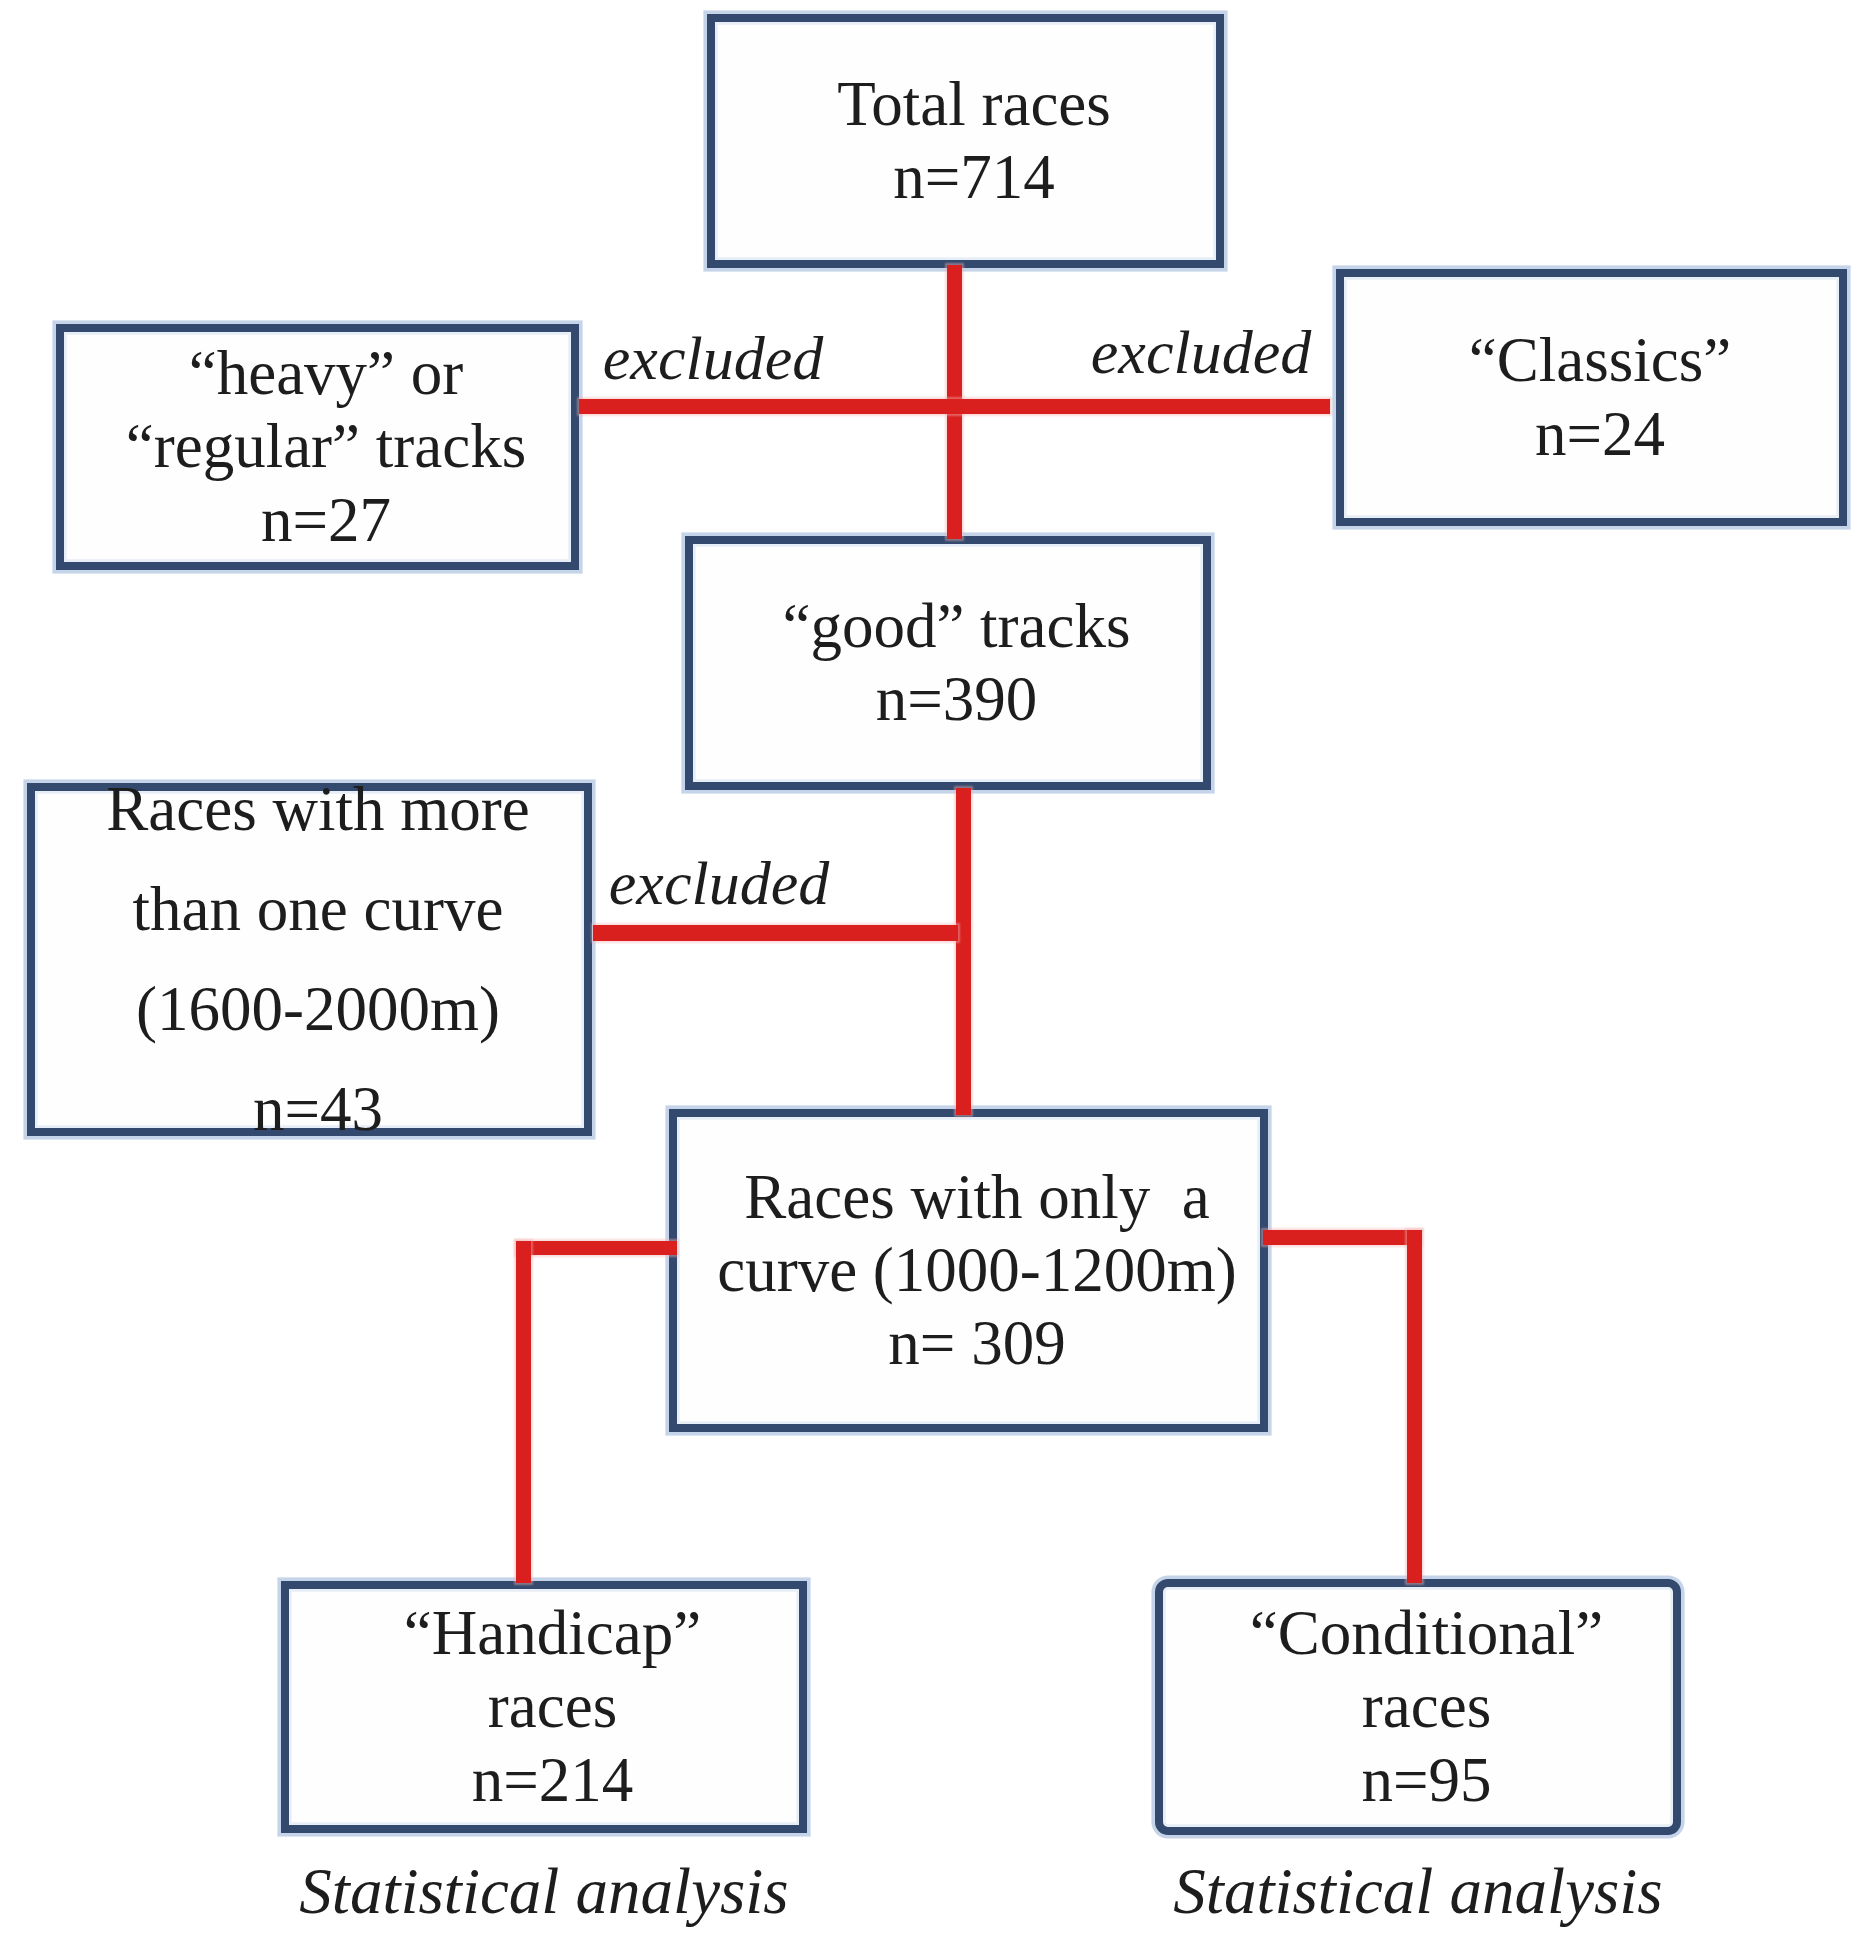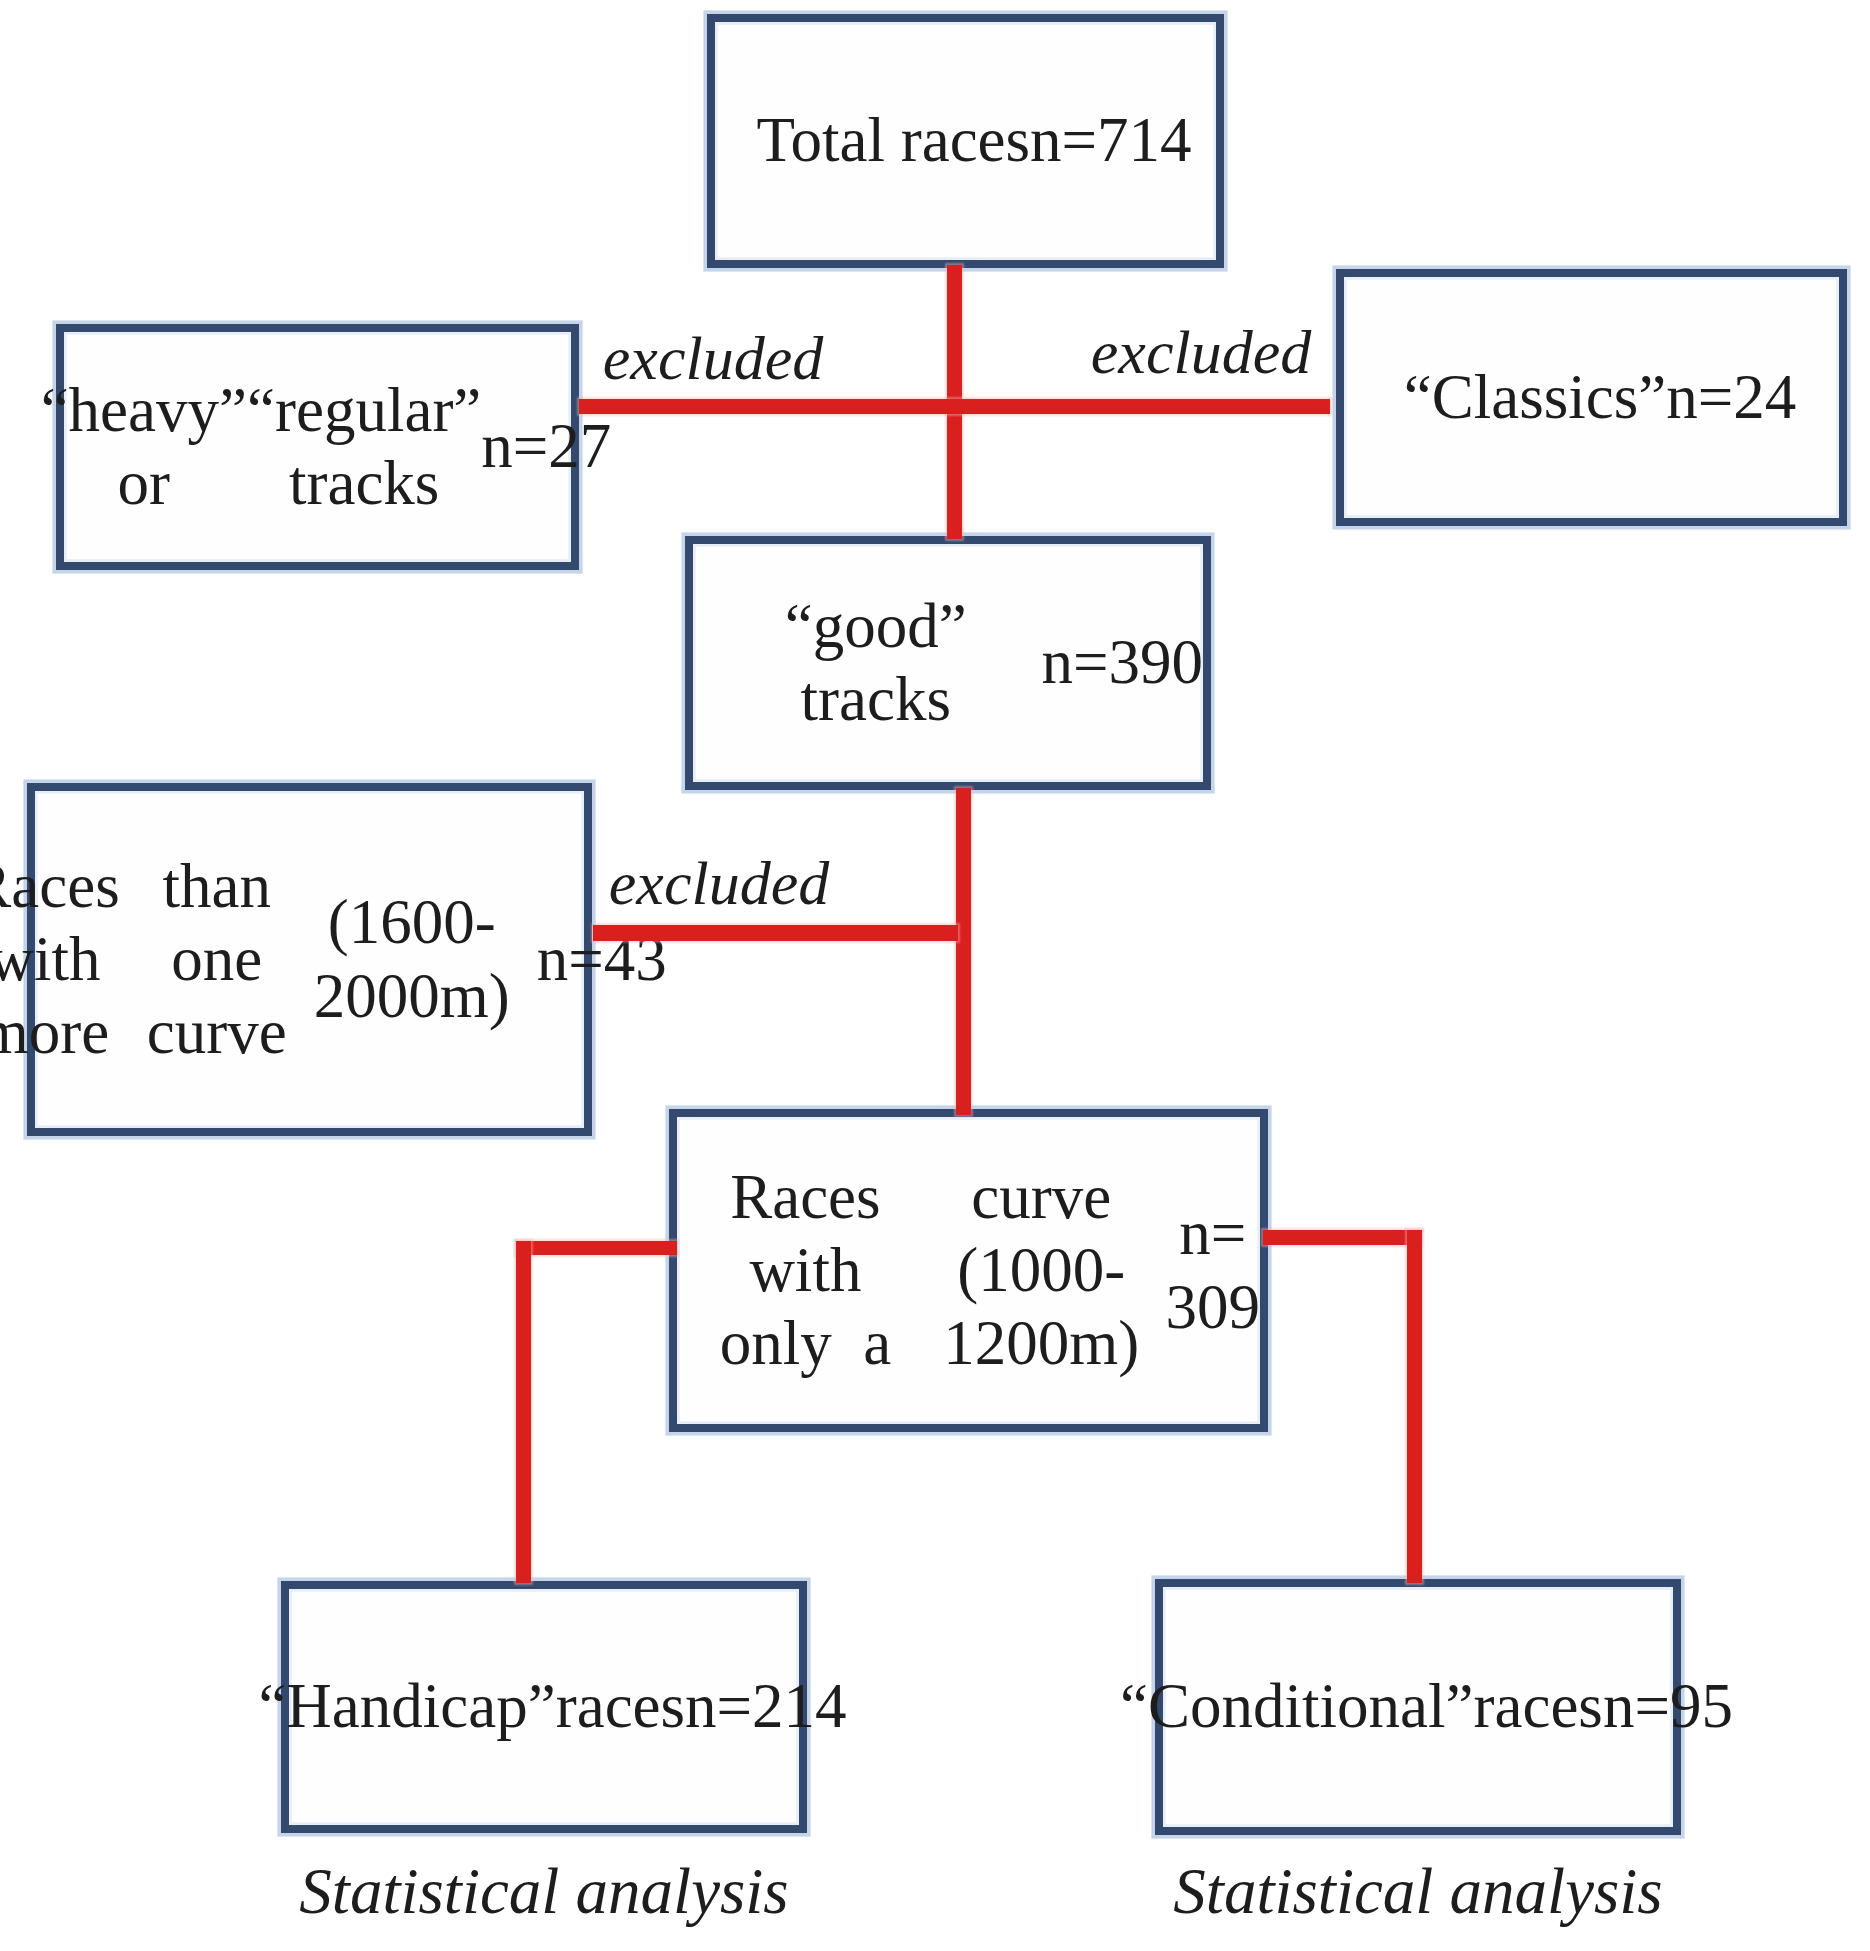--- a/index.html
+++ b/index.html
@@ -9,21 +9,21 @@
     background:var(--bg,#ffffff);
     font-family:"Liberation Serif","DejaVu Serif",serif;
     color:var(--text,#1d1d1d);
     overflow:hidden;
   }
   .box{
     position:absolute;
     background:#fefefe;
     border:8.1px solid var(--border,#33496d);
     box-shadow:0 0 0 3.6px var(--halo,#c6d4e9), inset 0 0 0 2.7px #e7eef7;
-    display:flex;
+    display:flex;flex-direction:column;
     align-items:center;justify-content:center;
     text-align:center;
     z-index:1;
     box-sizing:border-box;
     padding-left:17px;
   }
   .box .line{
     font-size:63px;
     line-height:1.16;
     white-space:pre-wrap;
@@ -103,21 +103,21 @@
     <div class="line">curve (1000-1200m)</div>
     <div class="line">n= 309</div>
   </div>
 
   <div class="box" style="left:281px;top:1581px;width:526px;height:252px;">
     <div class="line">“Handicap”</div>
     <div class="line">races</div>
     <div class="line">n=214</div>
   </div>
 
-  <div class="box" style="left:1155px;top:1579px;width:526px;height:256px;">
+  <div class="box" style="left:1155px;top:1579px;width:526px;height:256px;border-radius:13px;">
     <div class="line">“Conditional”</div>
     <div class="line">races</div>
     <div class="line">n=95</div>
   </div>
 
   <div class="lbl" style="left:573px;top:324px;width:280px;">excluded</div>
   <div class="lbl" style="left:1061px;top:318px;width:280px;">excluded</div>
   <div class="lbl" style="left:579px;top:849px;width:280px;">excluded</div>
   <div class="stat" style="left:200px;top:1856px;width:688px;">Statistical analysis</div>
   <div class="stat" style="left:1074px;top:1856px;width:688px;">Statistical analysis</div>

